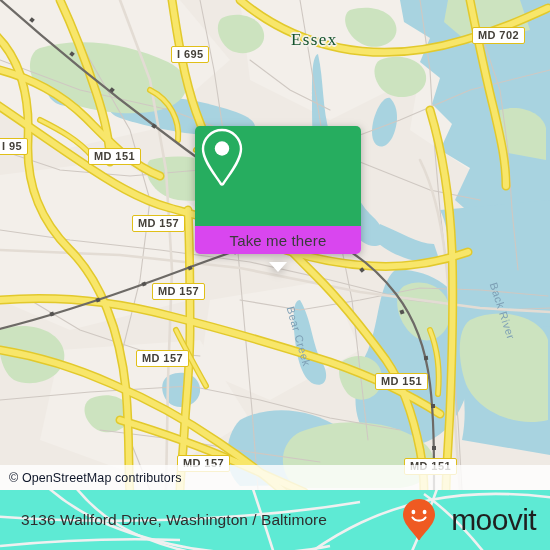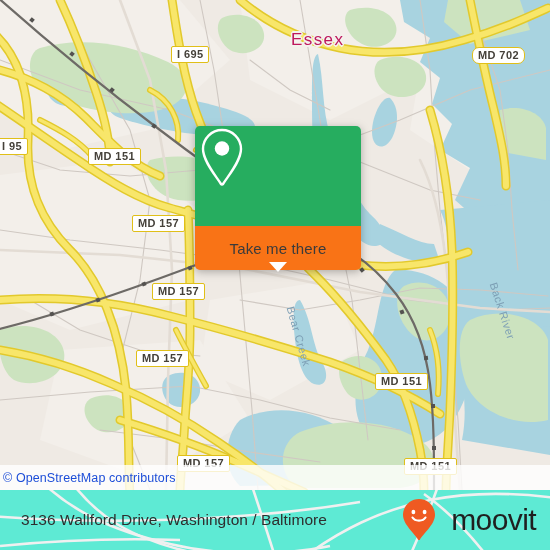--- a/index.html
+++ b/index.html
@@ -13,22 +13,22 @@
   
   .map{
     position:absolute;left:0;top:0;width:550px;height:490px;
     background:#efeae4;overflow:hidden;
   }
   .map svg{position:absolute;left:0;top:0;}
 
   
   .place-label{
     position:absolute;
-    font-family:Liberation Sans, sans-serif;
-    color:#be185d;
+    font-family:Liberation Serif, serif;
+    color:#14532d;
     white-space:nowrap;
     pointer-events:none;
     text-shadow:
        1.6px 0 #f4f1ed, -1.6px 0 #f4f1ed, 0 1.6px #f4f1ed, 0 -1.6px #f4f1ed,
        1.1px 1.1px #f4f1ed, -1.1px 1.1px #f4f1ed, 1.1px -1.1px #f4f1ed, -1.1px -1.1px #f4f1ed;
   }
   .place-essex{left:291px;top:30px;font-size:17px;letter-spacing:1.4px;}
   .place-dundalk{left:30px;top:403px;font-size:17px;letter-spacing:1.3px;}
 
   .water-label{
@@ -63,44 +63,44 @@
     position:absolute;left:195px;top:126px;width:166px;
     filter:drop-shadow(0 2px 4px rgba(0,0,0,.28));
   }
   .callout-head{
     background:#26ad5f;
     border-radius:5px 5px 0 0;
     height:100px;
     display:flex;align-items:center;justify-content:center;
   }
   .callout-body{
-    background:#f97316;
+    background:#d946ef;
     border-radius:0 0 5px 5px;
-    height:44px;
+    height:28px;
     display:flex;align-items:center;justify-content:center;
   }
   .callout-label{
     font-size:15px;color:#3b3b3b;letter-spacing:.15px;
   }
   .callout-tail{
     position:absolute;left:50%;top:136px;margin-left:-9px;
     width:0;height:0;
     border-left:9px solid transparent;
     border-right:9px solid transparent;
     border-top:10px solid #ffffff;
   }
 
   
   .attrib{
     position:absolute;left:0;top:465px;width:550px;height:25px;
     background:rgba(255,255,255,.80);
     display:flex;align-items:center;
   }
   .attrib span{
-    font-size:12.5px;color:#1d4ed8;padding-left:3px;letter-spacing:.1px;
+    font-size:12.5px;color:#0f172a;padding-left:9px;letter-spacing:.1px;
   }
 
   
   .footer{
     position:absolute;left:0;top:490px;width:550px;height:60px;
     background:#5eead4;overflow:hidden;
   }
   .footer-wm{position:absolute;left:0;top:0;opacity:1;}
   .footer-inner{
     position:relative;width:100%;height:100%;
@@ -305,21 +305,21 @@
       </g>
     </svg>
 
     <div class="place-label place-essex">Essex</div>
 
     <div class="water-label wl-bear">Bear Creek</div>
     <div class="water-label wl-back">Back River</div>
 
     <div id="shield-layer">
         <div class="shield" style="left: 171px; top: 46px;">I 695</div>
-        <div class="shield" style="left: 472px; top: 47px; border-radius: 7px;">MD 702</div>
+        <div class="shield" style="left: 472px; top: 27px;">MD 702</div>
         <div class="shield" style="left: -4px; top: 138px;">I 95</div>
         <div class="shield" style="left: 88px; top: 148px;">MD 151</div>
         <div class="shield" style="left: 132px; top: 215px;">MD 157</div>
         <div class="shield" style="left: 152px; top: 283px;">MD 157</div>
         <div class="shield" style="left: 136px; top: 350px;">MD 157</div>
         <div class="shield" style="left: 375px; top: 373px;">MD 151</div>
         <div class="shield" style="left: 177px; top: 455px;">MD 157</div>
         <div class="shield" style="left: 404px; top: 458px;">MD 151</div>
       </div>
 

